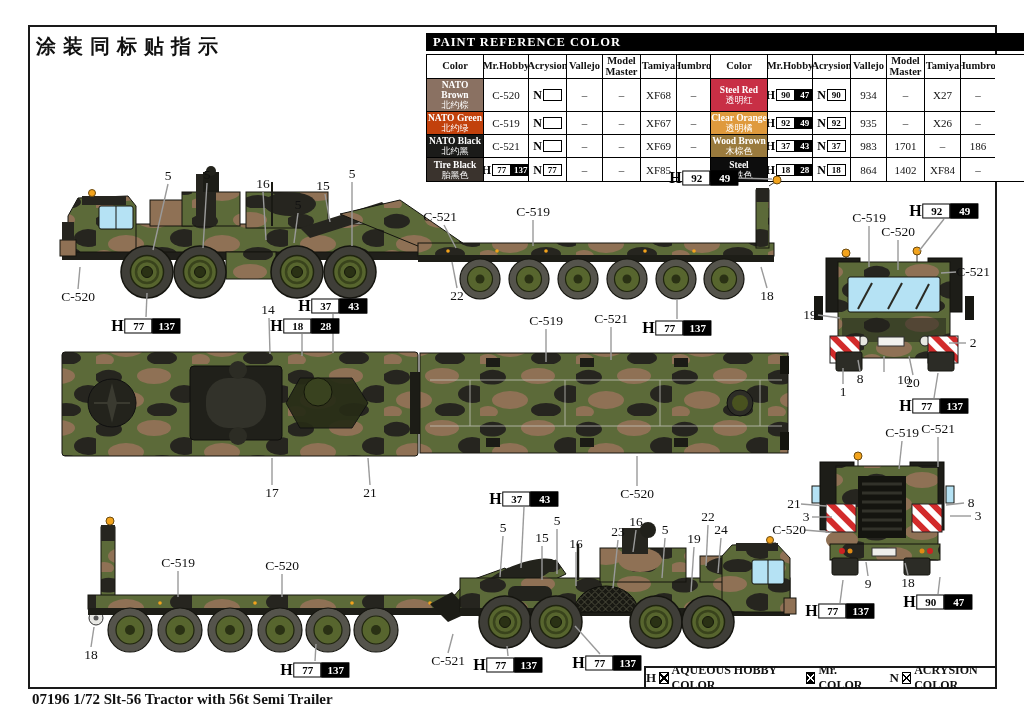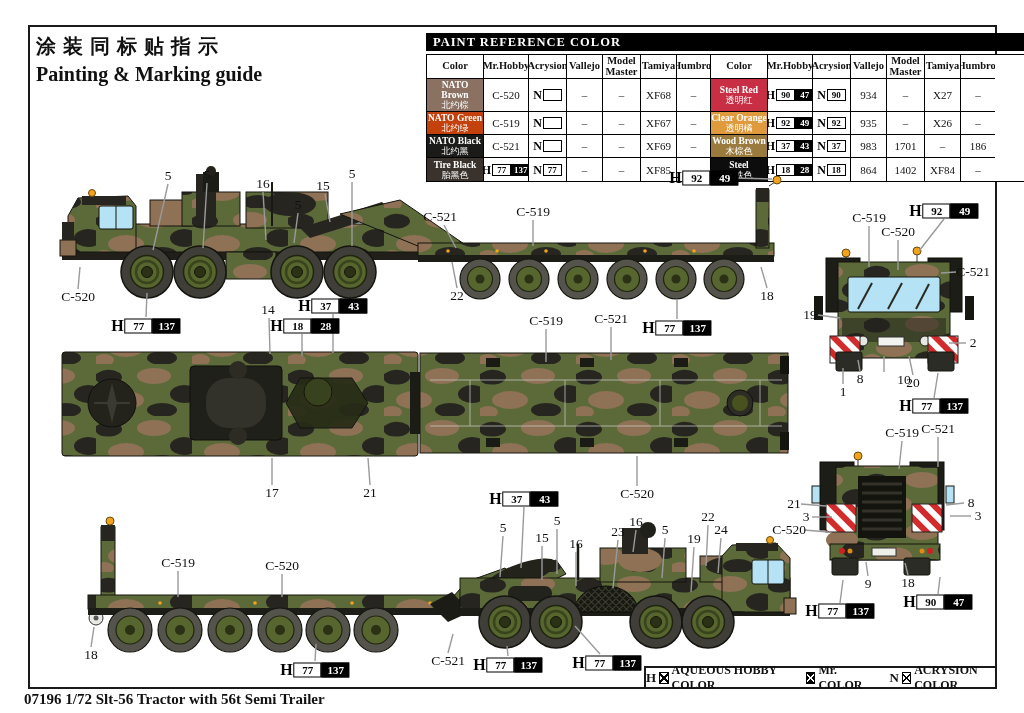--- a/index.html
+++ b/index.html
@@ -46,33 +46,32 @@
           justify-content:center;gap:22px;background:#fff;}
   .l-item{display:flex;align-items:center;gap:3px;font-size:12px;font-weight:bold;}
   .l-pfx{font-size:13px;font-weight:bold;}
   .xbox{width:10px;height:10px;border:1.5px solid #000;box-sizing:content-box;
     background:linear-gradient(45deg,transparent 43%,#000 43%,#000 57%,transparent 57%),
                linear-gradient(135deg,transparent 43%,#000 43%,#000 57%,transparent 57%),#fff;}
   .xbox.blk{border-color:#000;
     background:linear-gradient(45deg,transparent 43%,#fff 43%,#fff 57%,transparent 57%),
                linear-gradient(135deg,transparent 43%,#fff 43%,#fff 57%,transparent 57%),#000;}
   
-  .footer{position:absolute;left:24px;top:691px;font-size:15px;font-weight:bold;color:#111;}
+  .footer{position:absolute;left:32px;top:691px;font-size:15px;font-weight:bold;color:#111;}
   
   .pgreen{fill:var(--camo-green);} .pbrown{fill:var(--camo-brown);} .pblack{fill:var(--camo-black);}
 </style>
 </head>
 <body>
 
 <div class="page">
   <div class="frame"></div>
 
   <div class="title-block">
     <div class="title-cn">涂装同标贴指示</div>
-    <div class="title-en">Painting &amp; Marking guide</div>
   </div>
 
   <div class="paint-table">
     <div class="pt-title">PAINT  REFERENCE COLOR</div>
     <div class="pt-grid" id="pt-grid">
         <div class="ptc hd">Color</div>
         <div class="ptc hd">Mr.Hobby</div>
         <div class="ptc hd">Acrysion</div>
         <div class="ptc hd">Vallejo</div>
         <div class="ptc hd">Model Master</div>

